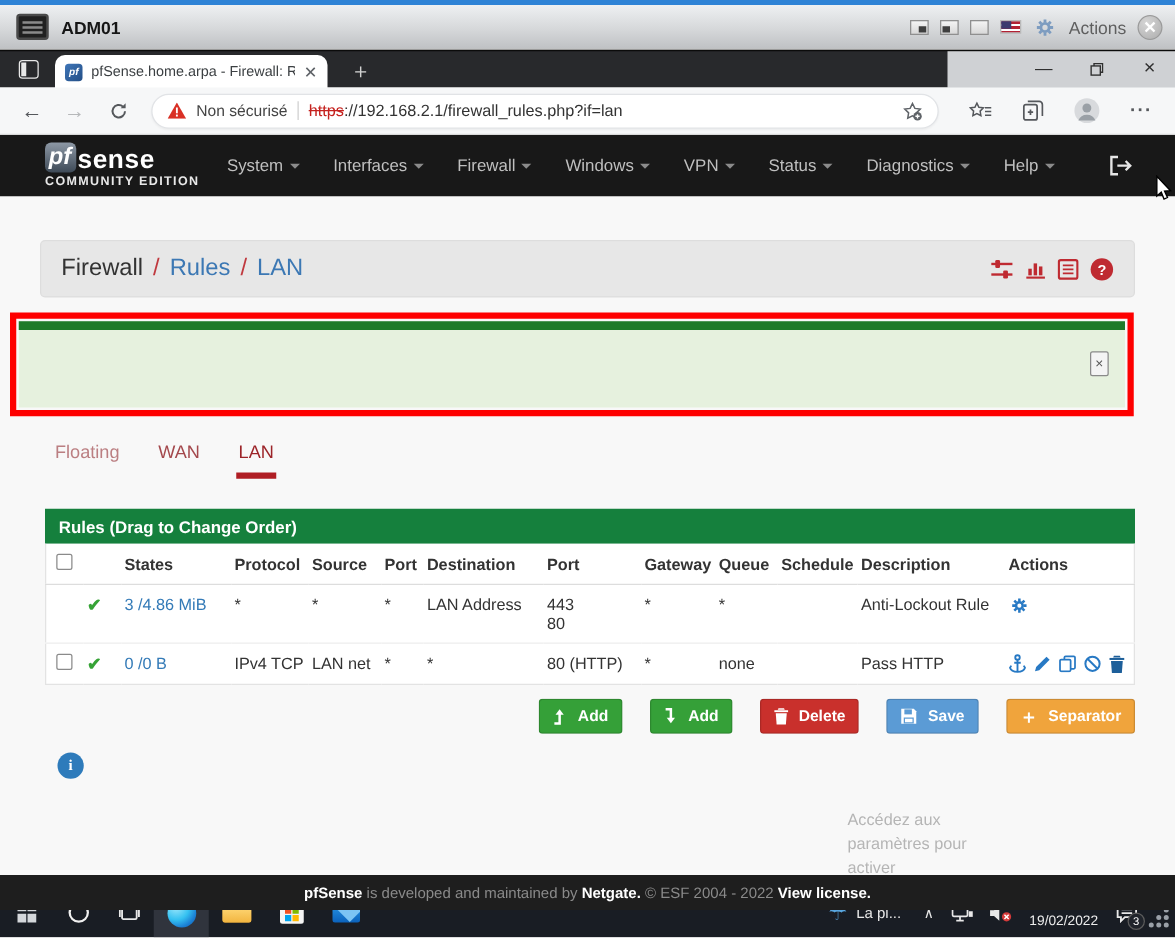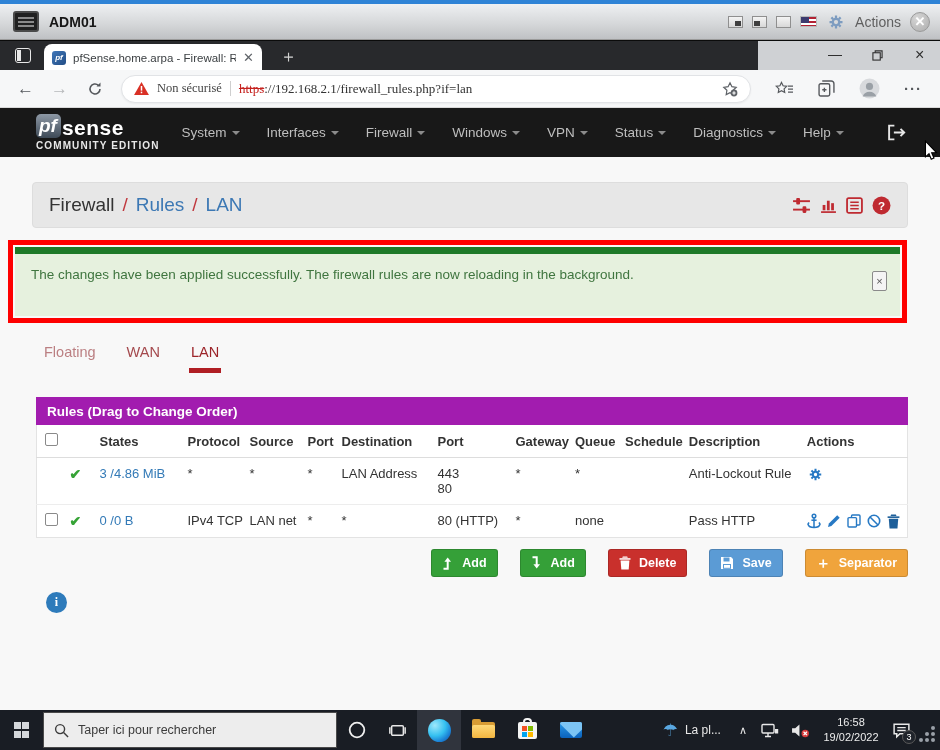--- a/index.html
+++ b/index.html
@@ -34,21 +34,21 @@
   .tab-close { color:#5f6368; font-size:13px; flex:0 0 auto; }
   .newtab { position:absolute; left:280px; top:4px; color:#d2d2d2; font-size:17px; }
   .win-ctrl { position:absolute; top:5px; font-size:14px; color:#2f2f2f; }
   .wc-min { left:828px; } .wc-max { left:872px; top:9px; } .wc-close { left:915px; font-size:16px; }
 
   
   .toolbar { position:absolute; left:0; top:70px; width:940px; height:38px; background:#f6f7f8; border-bottom:1px solid #d9d9d9; display:flex; align-items:center; }
   .nav-ic { font-size:17px; color:#55585c; margin-left:17px; }
   .nav-ic.fwd { color:#b6b8ba; }
   .nav-ic.refresh { margin-left:19px; display:flex; }
-  .addr { margin-left:18px; width:630px; height:28px; background:#fff; border:1px solid #e1e3e6; border-radius:14px; display:flex; align-items:center; padding:0 12px; gap:8px; box-shadow:0 1px 2px rgba(0,0,0,.05);font-family:Liberation Serif, serif; }
+  .addr { margin-left:18px; width:630px; height:28px; background:#fff; border:1px solid #e1e3e6; border-radius:14px; display:flex; align-items:center; padding:0 12px; gap:8px; box-shadow:0 1px 2px rgba(0,0,0,.05); }
   .addr .sec-label { font-size:12.5px; color:#444; }
   .addr .divider { width:1px; height:15px; background:#cfcfcf; }
   .addr .url { font-size:13px; color:#333; white-space:nowrap; }
   .addr .url .strike { color:#c5221f; text-decoration:line-through; }
   .addr .star-add { margin-left:auto; display:flex; }
   .tb-right { display:flex; align-items:center; gap:24px; margin-left:24px; }
   .dots { color:#55585c; font-size:15px; font-weight:bold; letter-spacing:1px; }
 
   
   .desktop { position:absolute; left:0; top:108px; width:940px; height:602px; background:#f8f8f8; }
@@ -58,21 +58,21 @@
   .brand { margin-left:36px; display:flex; flex-direction:column; line-height:1; }
   .brand-top { display:flex; align-items:flex-end; gap:1px; }
   .pf-box { background:linear-gradient(180deg,#8d98a5,#3e4a57); color:#fff; font-weight:bold; font-style:italic; font-size:19px; padding:2px 4px 3px 3px; border-radius:5px; }
   .brand-sense { color:#fff; font-weight:bold; font-size:21px; letter-spacing:.5px; }
   .brand-edition { color:#e8e8e8; font-size:10px; font-weight:bold; letter-spacing:1.1px; margin-top:3px; }
   .pfmenu { display:flex; align-items:center; gap:27px; margin-left:22px; }
   .pfmenu a { color:#bfbfbf; font-size:13.5px; text-decoration:none; display:flex; align-items:center; gap:5px; }
   .caret { width:0; height:0; border-left:4px solid transparent; border-right:4px solid transparent; border-top:4px solid #8b8b8b; }
   .logout { margin-left:auto; margin-right:34px; display:flex; }
 
-  .page { position:absolute; left:0; top:57px; width:788px; height:553px; }
+  .page { position:absolute; left:0; top:67px; width:788px; height:553px; }
 
   
   .crumb-panel { position:absolute; left:32px; top:17px; width:876px; height:46px; background:#e7e7e7; border:1px solid #ddd; border-radius:4px; display:flex; align-items:center; padding:0 16px; }
   .crumb-panel .bc { font-size:19px; }
   .bc .cur { color:#333; } .bc .lnk { color:#3c78b4; } .bc .sep { color:#c0393f; padding:0 8px; }
   .crumb-icons { margin-left:auto; display:flex; align-items:center; gap:9px; }
 
   
   .annotation { position:absolute; left:8px; top:75px; width:899px; height:83px; border:5px solid #fe0000; background:transparent; }
   .alert { position:absolute; left:15px; top:82px; width:885px; height:69px; background:#e6f1de; border-top:7px solid #1e7a28; color:#3f753f; font-size:13.5px; padding:10px 16px; line-height:1.65; }
@@ -80,21 +80,21 @@
   .alert-close { position:absolute; right:13px; top:17px; width:15px; height:20px; border:1px solid #8a8a8a; border-radius:2px; background:#f4f4f4; color:#555; font-size:11px; display:flex; align-items:center; justify-content:center; }
 
   
   .iftabs { position:absolute; left:44px; top:179px; display:flex; gap:31px; font-size:14.5px; }
   .iftabs .t { text-decoration:none; position:relative; }
   .t-floating { color:#bb7f82; } .t-wan { color:#a4494d; } .t-lan { color:#9c2429; font-weight:normal; }
   .t-lan .ul { position:absolute; left:-2px; right:-2px; bottom:-13px; height:5px; background:#b01e24; }
 
   
   .rules-panel { position:absolute; left:36px; top:232px; width:872px; }
-  .panel-head { height:28px; background:#a21caf; color:#fff; font-weight:bold; font-size:13.5px; display:flex; align-items:center; padding:0 11px; }
+  .panel-head { height:28px; background:#15803d; color:#fff; font-weight:bold; font-size:13.5px; display:flex; align-items:center; padding:0 11px; }
   .rules-table { width:872px; border-collapse:collapse; background:#fff; border:1px solid #e3e3e3; border-top:none; font-size:13px; color:#333; }
   .rules-table th { text-align:left; font-weight:bold; padding:8px 3px; border-bottom:1px solid #ddd; }
   .rules-table td { padding:8px 3px; vertical-align:top; }
   .rules-table tr.r2 td { border-top:1px solid #ededed; }
   .chk { width:13px; height:13px; border:1px solid #8a8a8a; border-radius:2px; background:#fff; display:inline-block; }
   .ok { color:#36a336; font-size:14px; font-weight:bold; }
   .st-link { color:#337ab7; text-decoration:none; }
   .acts { display:flex; gap:6px; align-items:center; }
 
   
@@ -328,21 +328,20 @@
             </svg>
           <svg width="19" height="19" viewBox="0 0 18 18">
               <circle cx="9" cy="9" r="8.5" fill="#bf2a31"></circle>
               <text x="9" y="13" font-size="11" font-weight="bold" fill="#fff" text-anchor="middle" font-family="Liberation Sans,sans-serif">?</text>
             </svg>
         </div>
       </div>
 
       <div class="annotation"></div>
       <div class="alert">
-        <div>The changes have been applied successfully. The firewall rules are now reloading in the background.</div>
         <div class="alert-close">×</div>
       </div>
 
       <div class="iftabs">
         <a class="t t-floating">Floating</a>
         <a class="t t-wan">WAN</a>
         <a class="t t-lan"><span>LAN</span><span class="ul"></span></a>
       </div>
 
       <div class="rules-panel">
@@ -493,40 +492,37 @@
         </div>
         <div class="btn btn-orange">
           <span style="font-size:15px;font-weight:bold">＋</span>
           <span>Separator</span>
         </div>
       </div>
 
       <div class="info-circle">i</div>
 
       <div class="watermark">
-      </div>
-
+        <div class="w2"><span>Accédez aux paramètres pour activer</span><br><span>Windows.</span></div>
+      </div>
+
+      <div class="pf-footer">
+        <span><b>pfSense</b><span> is developed and maintained by </span><b>Netgate.</b><span> © ESF 2004 - 2022 </span><b>View license.</b></span>
+      </div>
     </div>
   </div>
 
   <div class="taskbar">
     <div class="start">
       <div class="winflag">
           <i></i>
           <i></i>
           <i></i>
           <i></i>
         </div>
-    </div>
-    <div class="searchbox">
-      <svg width="15" height="15" viewBox="0 0 16 16">
-          <circle cx="6.5" cy="6.5" r="4.8" fill="none" stroke="#3c3c3c" stroke-width="1.5"></circle>
-          <path d="M10.2 10.2 15 15" stroke="#3c3c3c" stroke-width="1.5"></path>
-        </svg>
-      <span>Taper ici pour rechercher</span>
     </div>
     <div class="tb-ic cortana">
       <svg width="18" height="18" viewBox="0 0 18 18">
           <circle cx="9" cy="9" r="7.3" fill="none" stroke="#f0f0f0" stroke-width="1.8"></circle>
         </svg>
     </div>
     <div class="tb-ic taskview">
       <svg width="17" height="15" viewBox="0 0 16 14">
           <rect x="2.5" y="2.5" width="11" height="9" rx="1" fill="none" stroke="#e8e8e8" stroke-width="1.4"></rect>
           <path d="M0.8 4v6M15.2 4v6" stroke="#e8e8e8" stroke-width="1.4"></path>

